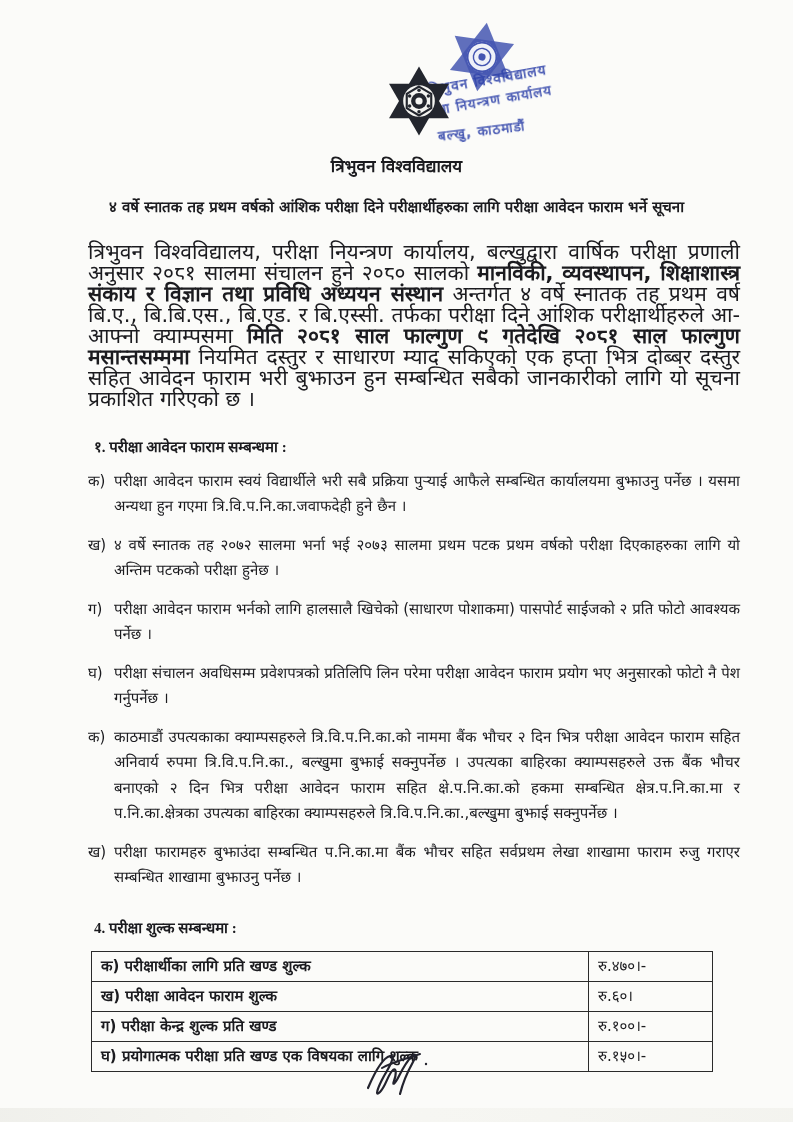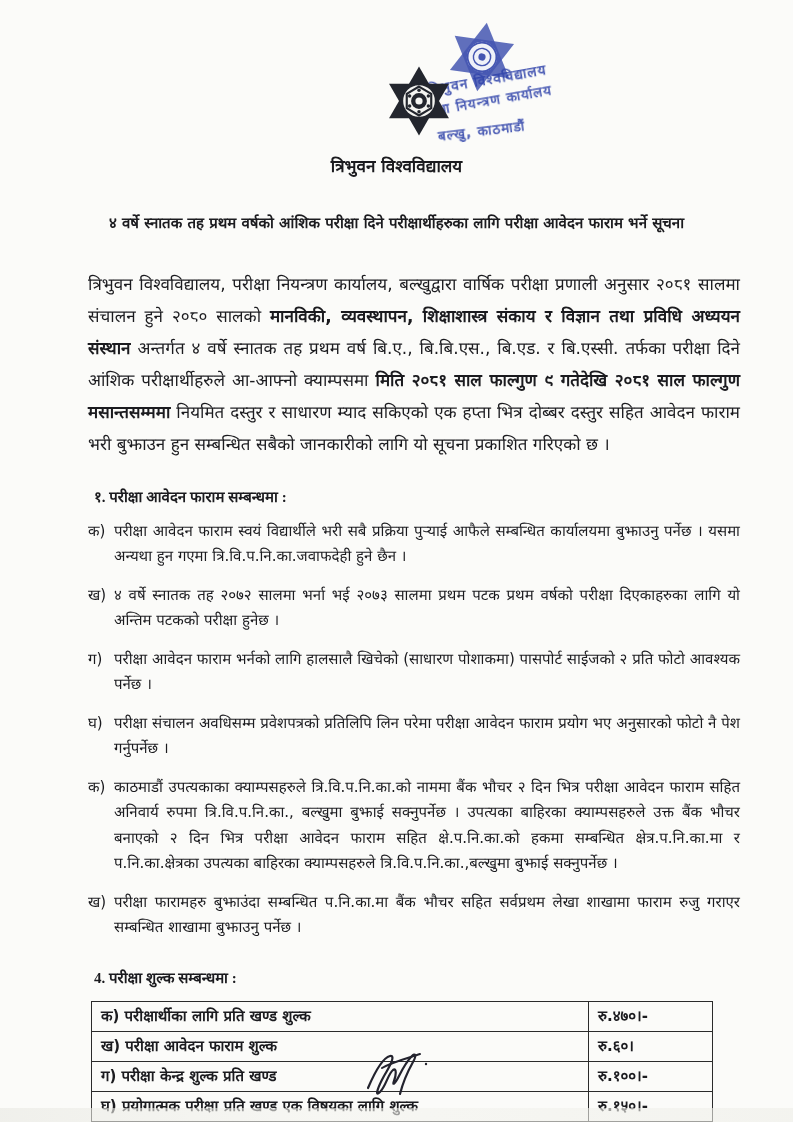--- a/index.html
+++ b/index.html
@@ -26,27 +26,27 @@
   .stamp-1{left:428px;top:80px;font-size:14px;}
   .stamp-2{left:418px;top:104px;font-size:13.5px;}
   .stamp-3{left:438px;top:127px;font-size:13.5px;transform:rotate(-7deg);}
 
   
   .title-block{text-align:center;margin-top:4px;line-height:1.5;}
   .title-1{font-size:17px;font-weight:700;}
   .title-2{font-size:16px;font-weight:700;}
   .subject{
     text-align:center;font-size:15px;font-weight:700;
-    margin:32px 30px 0 30px;
+    margin:16px 30px 0 30px;
   }
 
   
   .content{margin:0 53px 0 88px;}
   .intro{
-    margin-top:36px;font-size:17px;line-height:32px;
+    margin-top:26px;font-size:21px;line-height:21px;
     text-align:justify;
   }
   .bold{font-weight:700;}
   .section-heading{
     font-size:15px;font-weight:700;margin:26px 0 6px 6px;font-family:Liberation Serif, serif;
   }
   .item{
     display:flex;margin-top:13px;font-size:15px;line-height:25.5px;
   }
   .item-label{flex:0 0 26px;font-weight:400;}
@@ -56,21 +56,21 @@
   .fee-table{
     border-collapse:collapse;margin:14px 0 0 3px;width:622px;
     font-size:15px;
   }
   .fee-table td{
     border:1.6px solid #2b2b2b;padding:2px 9px;vertical-align:top;
     line-height:25px;
     margin-top:32px;
   }
   .fee-label-cell{width:478px;font-weight:700;}
-  .fee-amount-cell{font-weight:700;white-space:nowrap;}
+  .fee-amount-cell{font-weight:400;white-space:nowrap;}
 
   
   .signature{position:absolute;left:360px;top:1046px;width:80px;height:60px;}
 
   .scan-band{position:absolute;left:0;bottom:0;width:100%;height:14px;
     background:linear-gradient(90deg,#e8e8e2,#f4f4ef 40%,#eeeee8);opacity:.6;}
 </style>
 </head>
 <body>
 

